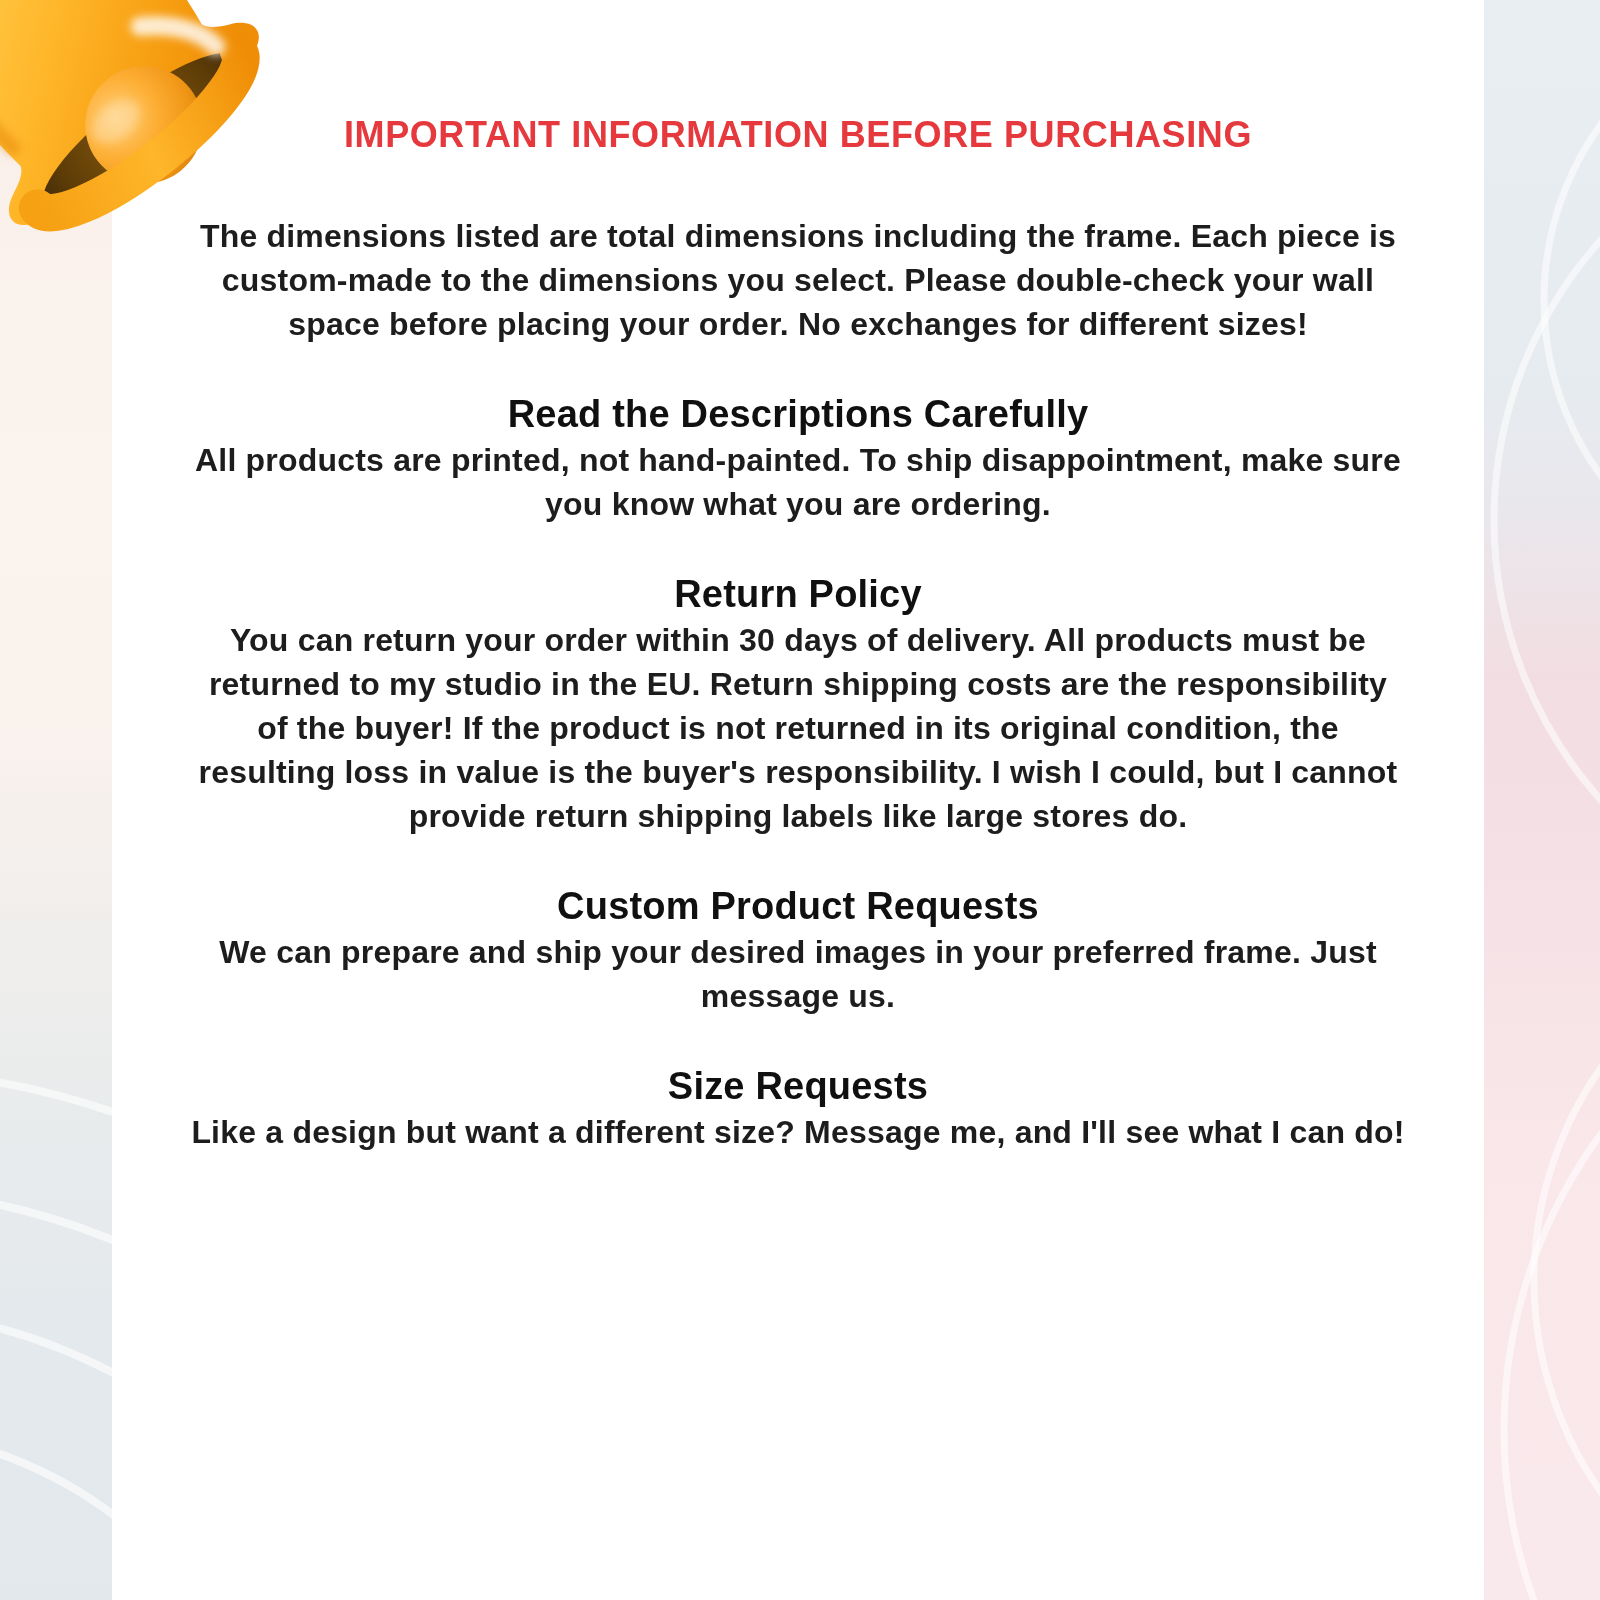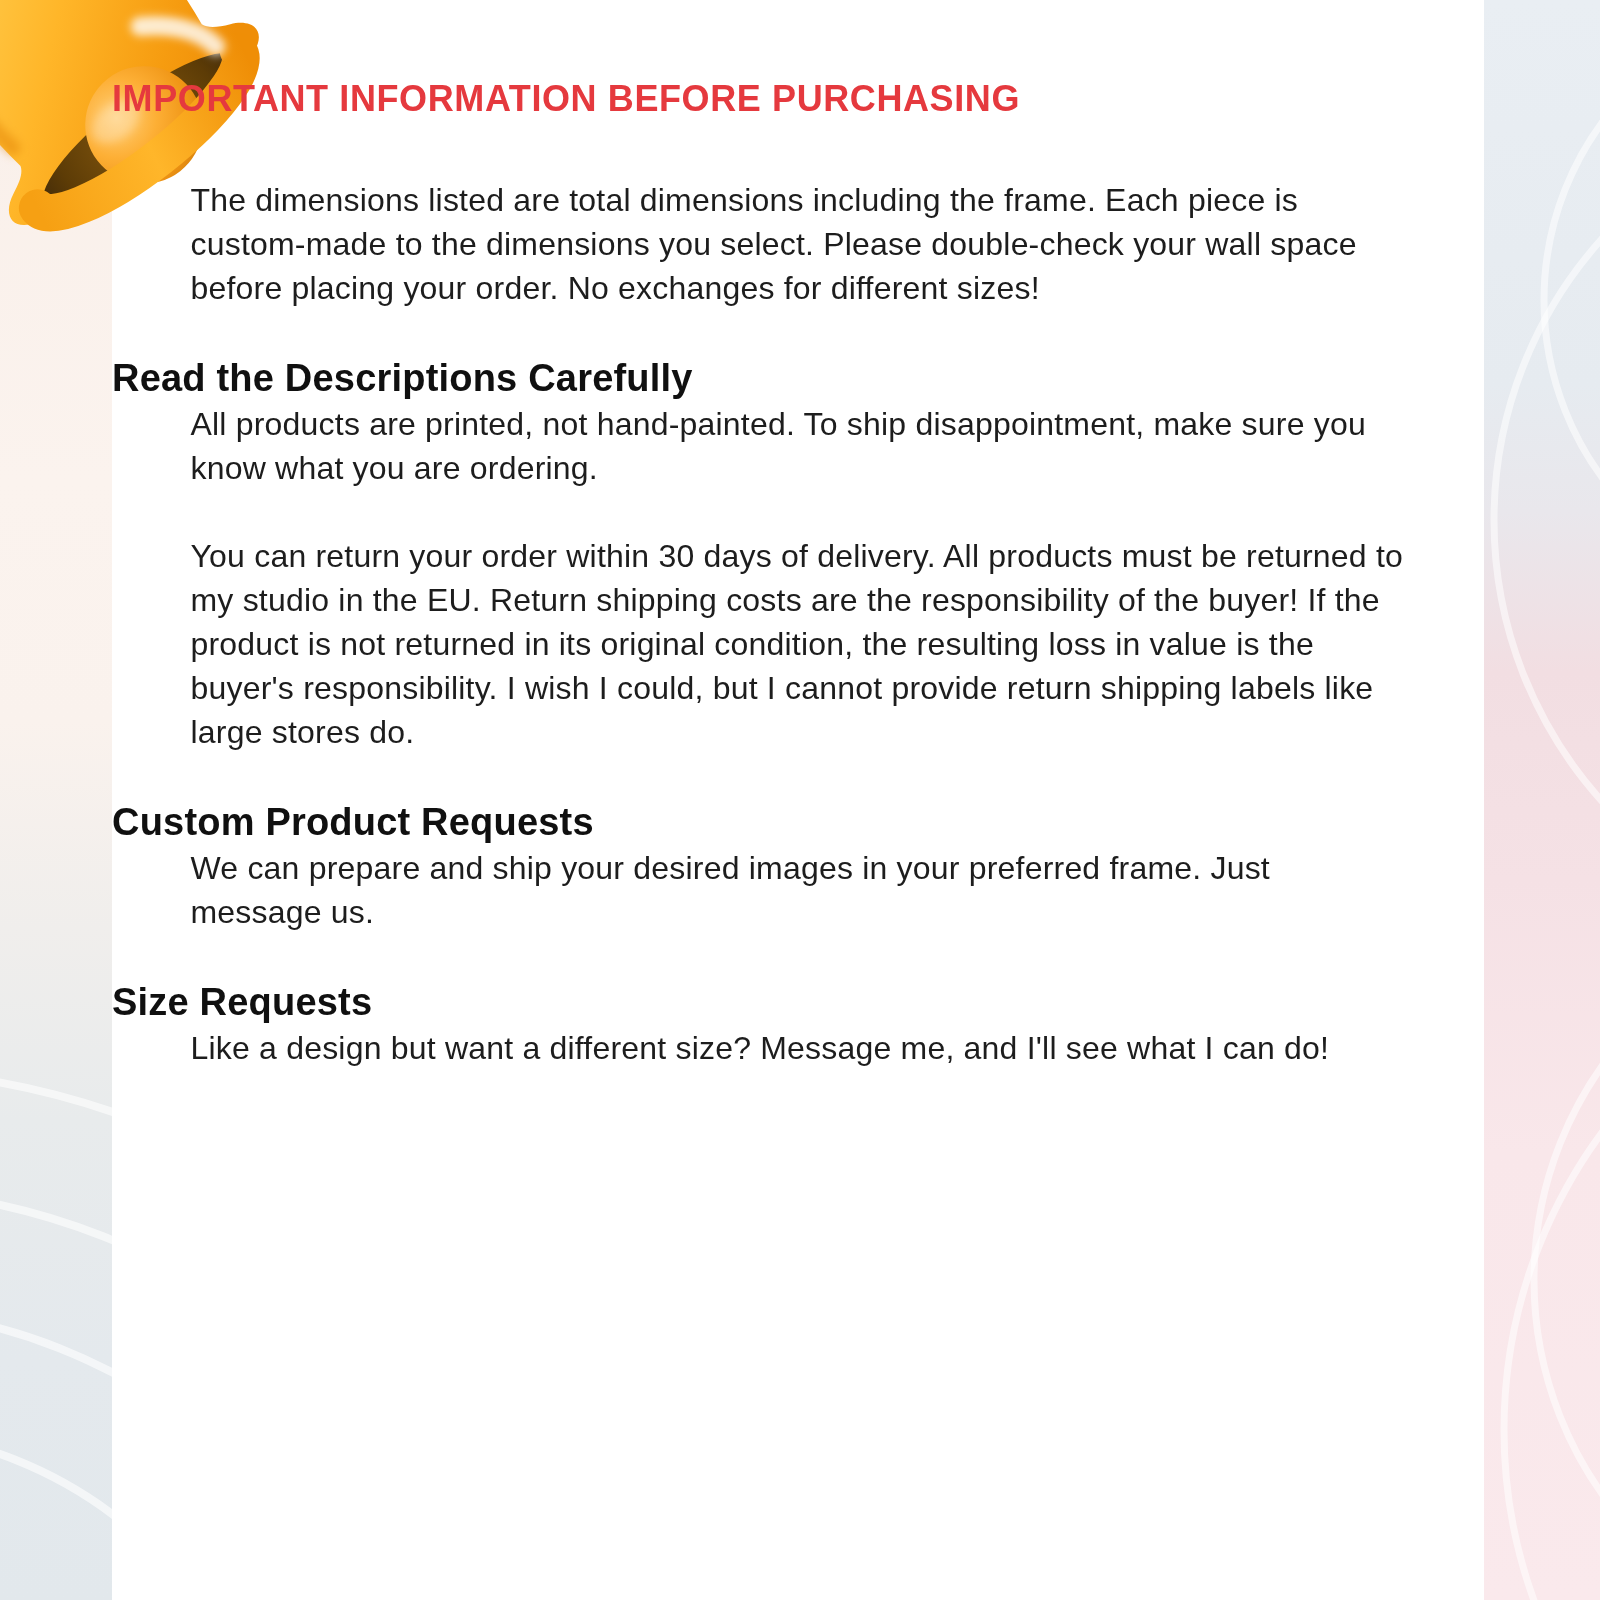--- a/index.html
+++ b/index.html
@@ -31,22 +31,22 @@
   
   .bell-wrap {
     position: absolute; left: 0; top: 0;
     width: 400px; height: 340px; pointer-events: none;
   }
 
   
   .content {
     position: absolute;
     left: 112px; right: 116px; top: 0;
-    text-align: left;
-    padding-top: 78px;
+    text-align: center;
+    padding-top: 114px;
   }
   .title {
     font-size: 36px;
     line-height: 42px;
     font-weight: 800;
     letter-spacing: 0.6px;
     color: #e5393e;
     margin: 0 0 58px 0;
   }
   .sec { margin: 0 0 44px 0; }
@@ -54,21 +54,21 @@
     font-size: 38px;
     line-height: 48px;
     font-weight: 700;
     color: #101010;
     margin: 0;
     letter-spacing: 0.2px;
   }
   .sec-body {
     font-size: 32px;
     line-height: 44px;
-    font-weight: 400;
+    font-weight: 700;
     color: #1d1d1d;
     margin: 0 auto;
     max-width: 1215px;
     letter-spacing: 0.2px;
   }
 </style>
 </head>
 <body>
 
 <div class="page">
@@ -159,20 +159,21 @@
     <section class="sec">
       <p class="sec-body">The dimensions listed are total dimensions including the frame. Each piece is custom-made to the dimensions you select. Please double-check your wall space before placing your order. No exchanges for different sizes!</p>
     </section>
 
     <section class="sec">
       <h2 class="sec-heading">Read the Descriptions Carefully</h2>
       <p class="sec-body">All products are printed, not hand-painted. To ship disappointment, make sure you know what you are ordering.</p>
     </section>
 
     <section class="sec">
+      <h2 class="sec-heading">Return Policy</h2>
       <p class="sec-body">You can return your order within 30 days of delivery. All products must be returned to my studio in the EU. Return shipping costs are the responsibility of the buyer! If the product is not returned in its original condition, the resulting loss in value is the buyer's responsibility. I wish I could, but I cannot provide return shipping labels like large stores do.</p>
     </section>
 
 
     <section class="sec">
       <h2 class="sec-heading">Custom Product Requests</h2>
       <p class="sec-body">We can prepare and ship your desired images in your preferred frame. Just message us.</p>
     </section>
 
     <section class="sec">

